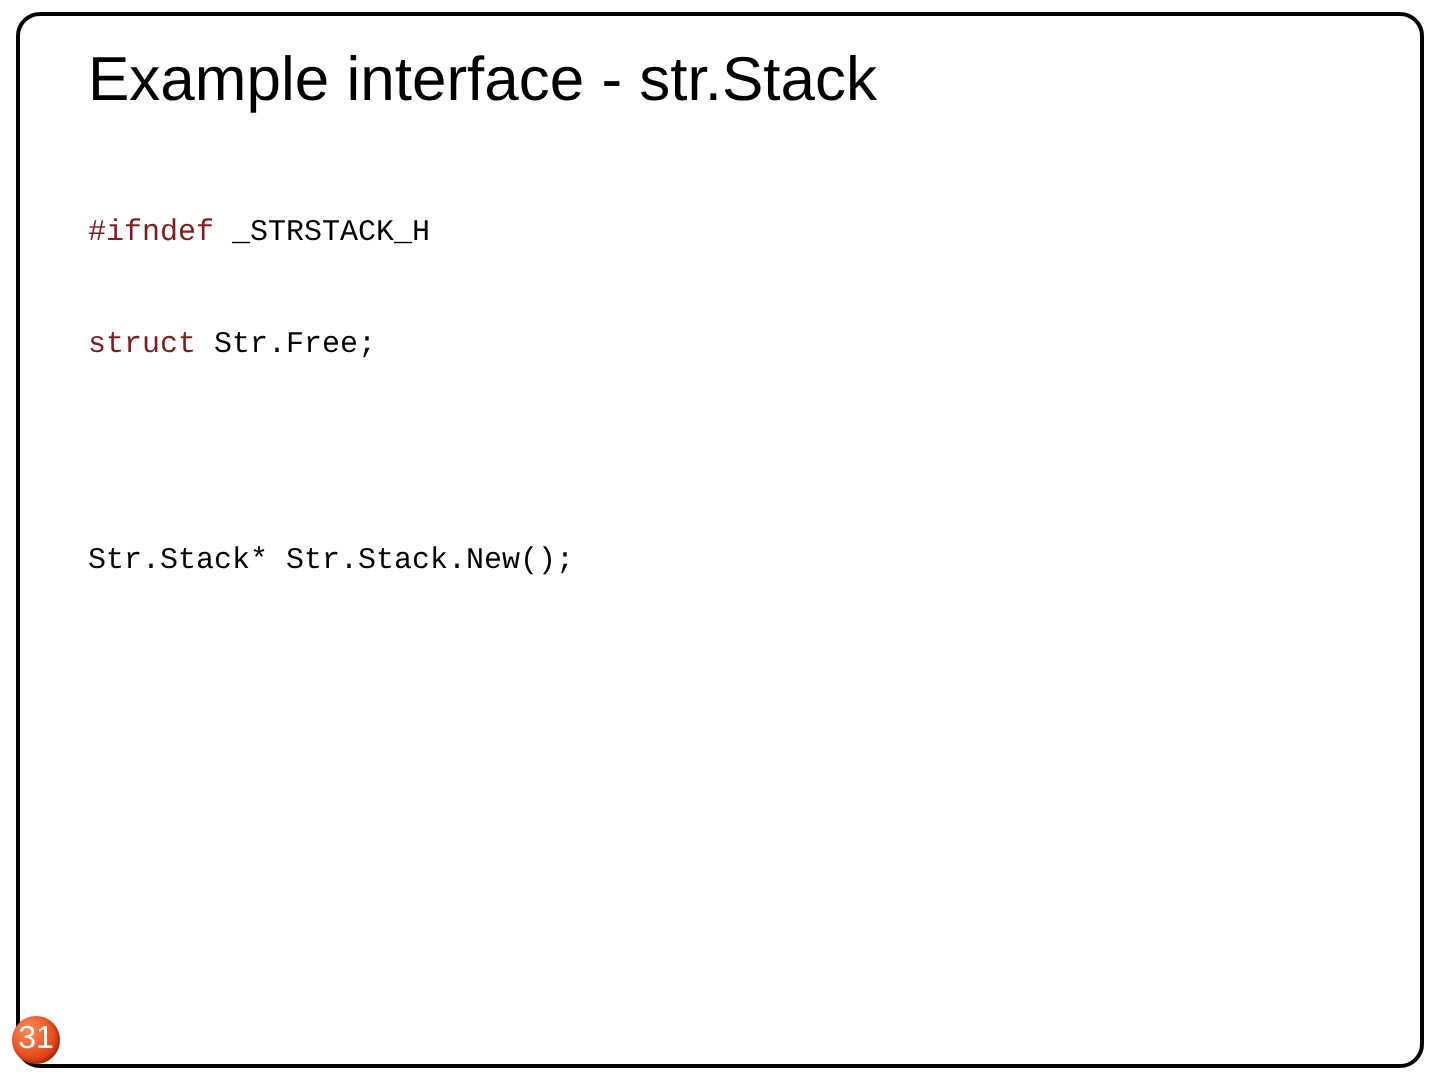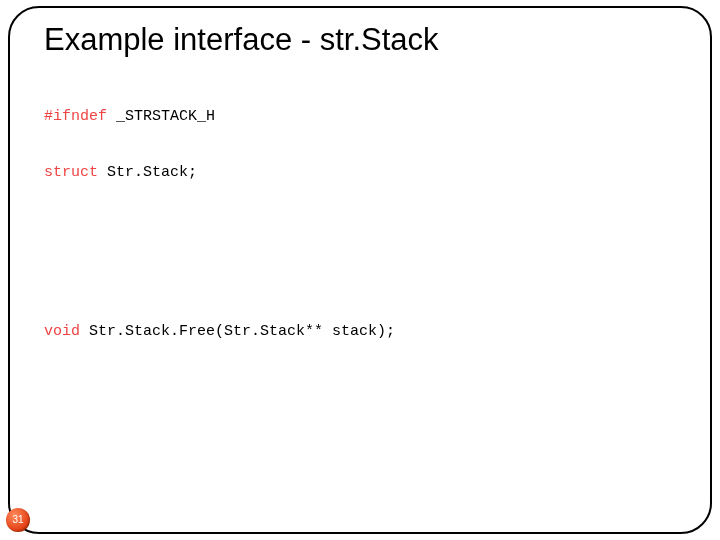--- a/index.html
+++ b/index.html
@@ -12,69 +12,69 @@
     position: relative;
     overflow: hidden;
   }
   .slide {
     position: absolute;
     top: 6px;
     left: 8px;
     right: 8px;
     bottom: 6px;
     border: 2px solid #000;
-    border-radius: 31px;
+    border-radius: 12px;
     padding: 14px 28px 14px 34px;
     box-sizing: border-box;
   }
   .title {
     font-size: 31px;
     color: #000;
     margin: 0 0 12px 0;
     font-weight: normal;
     letter-spacing: 0px;
   }
   .codeblock {
     font-family: "Courier New", Courier, monospace;
     font-size: 15px;
     line-height: 1.25;
     color: #000;
     white-space: pre;
   }
   .code-line { display: block; }
-  .kw { color: #ef4444; }
+  .kw { color: #7f1d1d; }
   .badge {
     position: absolute;
     left: 6px;
     bottom: 8px;
     width: 24px;
     height: 24px;
     background: radial-gradient(circle at 35% 30%, #ff8a5a 0%, #e23d12 70%, #b72b06 100%);
     border-radius: 50%;
     color: #fff;
-    font-size: 10px;
+    font-size: 16px;
     text-align: center;
     line-height: 24px;
     font-family: Arial, sans-serif;
     box-shadow: inset -1px -1px 2px rgba(0,0,0,0.3);
   }
   .gap { height: 14px; }
 </style>
 </head>
 <body>
 
 <div class="slide">
   <h1 class="title">Example interface - str.Stack</h1>
 
   <div class="codeblock">
     <span class="code-line"><span class="kw">#ifndef</span><span> _STRSTACK_H</span></span>
-    <span class="code-line"><span class="kw">struct</span><span> Str.Stack;</span></span>
+    <span class="code-line"><span class="kw">struct</span><span> Str.Free;</span></span>
     <div class="gap"></div>
+    <span class="code-line"><span>Str.Stack* Str.Stack.New();</span></span>
     <div class="gap"></div>
-    <span class="code-line"><span class="kw">void</span><span> Str.Stack.Free(Str.Stack** stack);</span></span>
     
     
     
     
     
     
     
     
     
     

